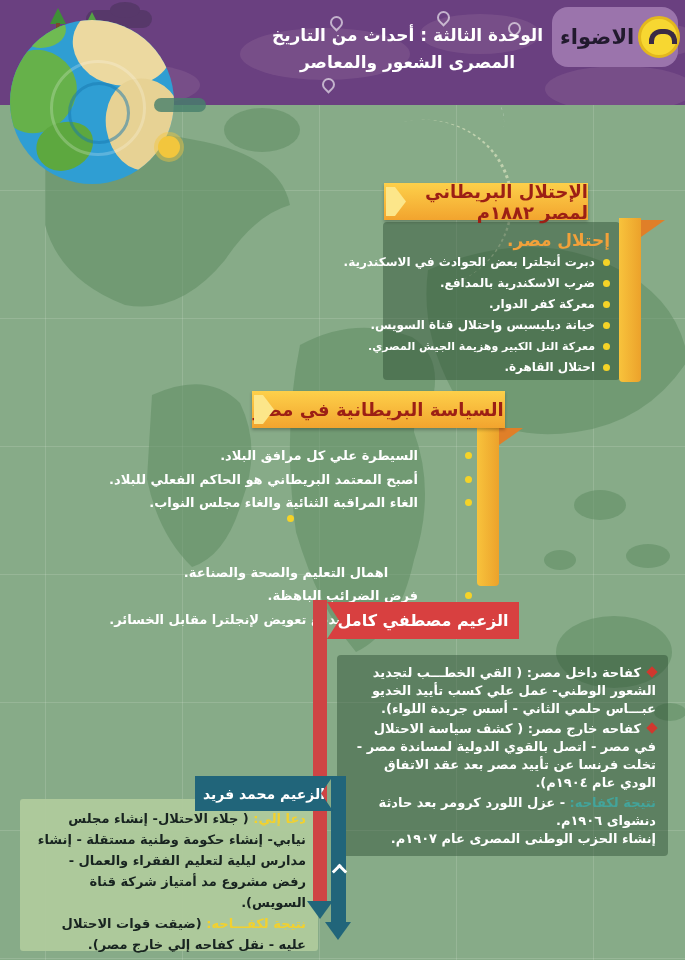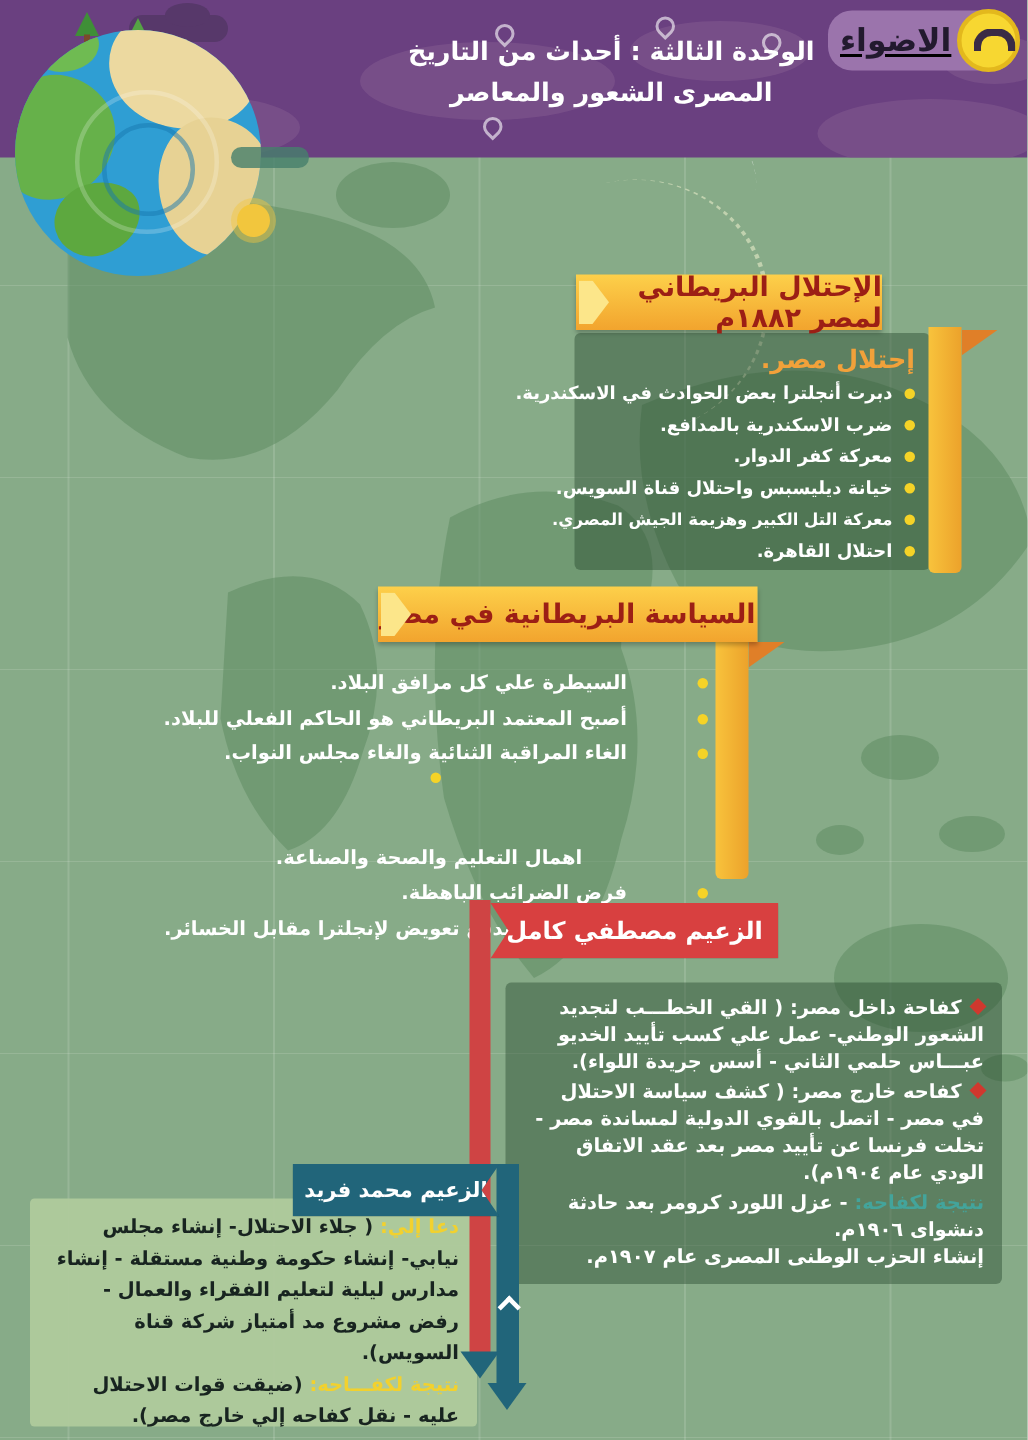--- a/index.html
+++ b/index.html
@@ -15,22 +15,22 @@
   .abs{position:absolute;}
   
   .map-svg{position:absolute;left:0;top:0;z-index:1;}
   
   .header{left:0;top:0;width:685px;height:105px;background:#6a4080;z-index:40;overflow:hidden;}
   .hmap{position:absolute;background:#7c538b;border-radius:50%;opacity:.75;}
   .pin{position:absolute;width:9px;height:9px;border:2px solid rgba(255,255,255,.75);
        border-radius:50% 50% 50% 0;transform:rotate(-45deg);opacity:.8;}
   .title-block{position:absolute;right:140px;top:22px;width:275px;text-align:center;
        color:#ffffff;font-weight:bold;font-size:17px;line-height:27px;z-index:45;}
-  .logo-chip{position:absolute;right:7px;top:7px;width:126px;height:40px;background:#9b74ac;
-       border-radius:16px;z-index:46;display:flex;align-items:center;justify-content:flex-end;padding:0 6px;box-sizing:border-box;text-decoration:underline;}
+  .logo-chip{position:absolute;right:7px;top:7px;width:126px;height:60px;background:#9b74ac;
+       border-radius:16px;z-index:46;display:flex;align-items:center;justify-content:flex-end;padding:0 6px;box-sizing:border-box;}
   .logo-circle{width:42px;height:42px;border-radius:50%;background:#f7d731;border:3px solid #e3b81d;
        box-sizing:border-box;position:relative;flex:0 0 auto;}
   .logo-circle::after{content:"";position:absolute;left:8px;top:10px;width:18px;height:10px;
        border:5px solid #3a2b45;border-bottom:none;border-radius:12px 12px 0 0;}
   .logo-text{color:#221a2e;font-weight:bold;font-size:21px;margin-right:4px;margin-left:2px;}
   
   .earth-wrap{left:6px;top:10px;width:185px;height:185px;z-index:60;}
   .earth{position:absolute;left:4px;top:10px;width:164px;height:164px;border-radius:50%;
        background:#2f9ed3;overflow:hidden;}
   .blob{position:absolute;border-radius:48% 52% 55% 45%/50% 45% 55% 50%;}

